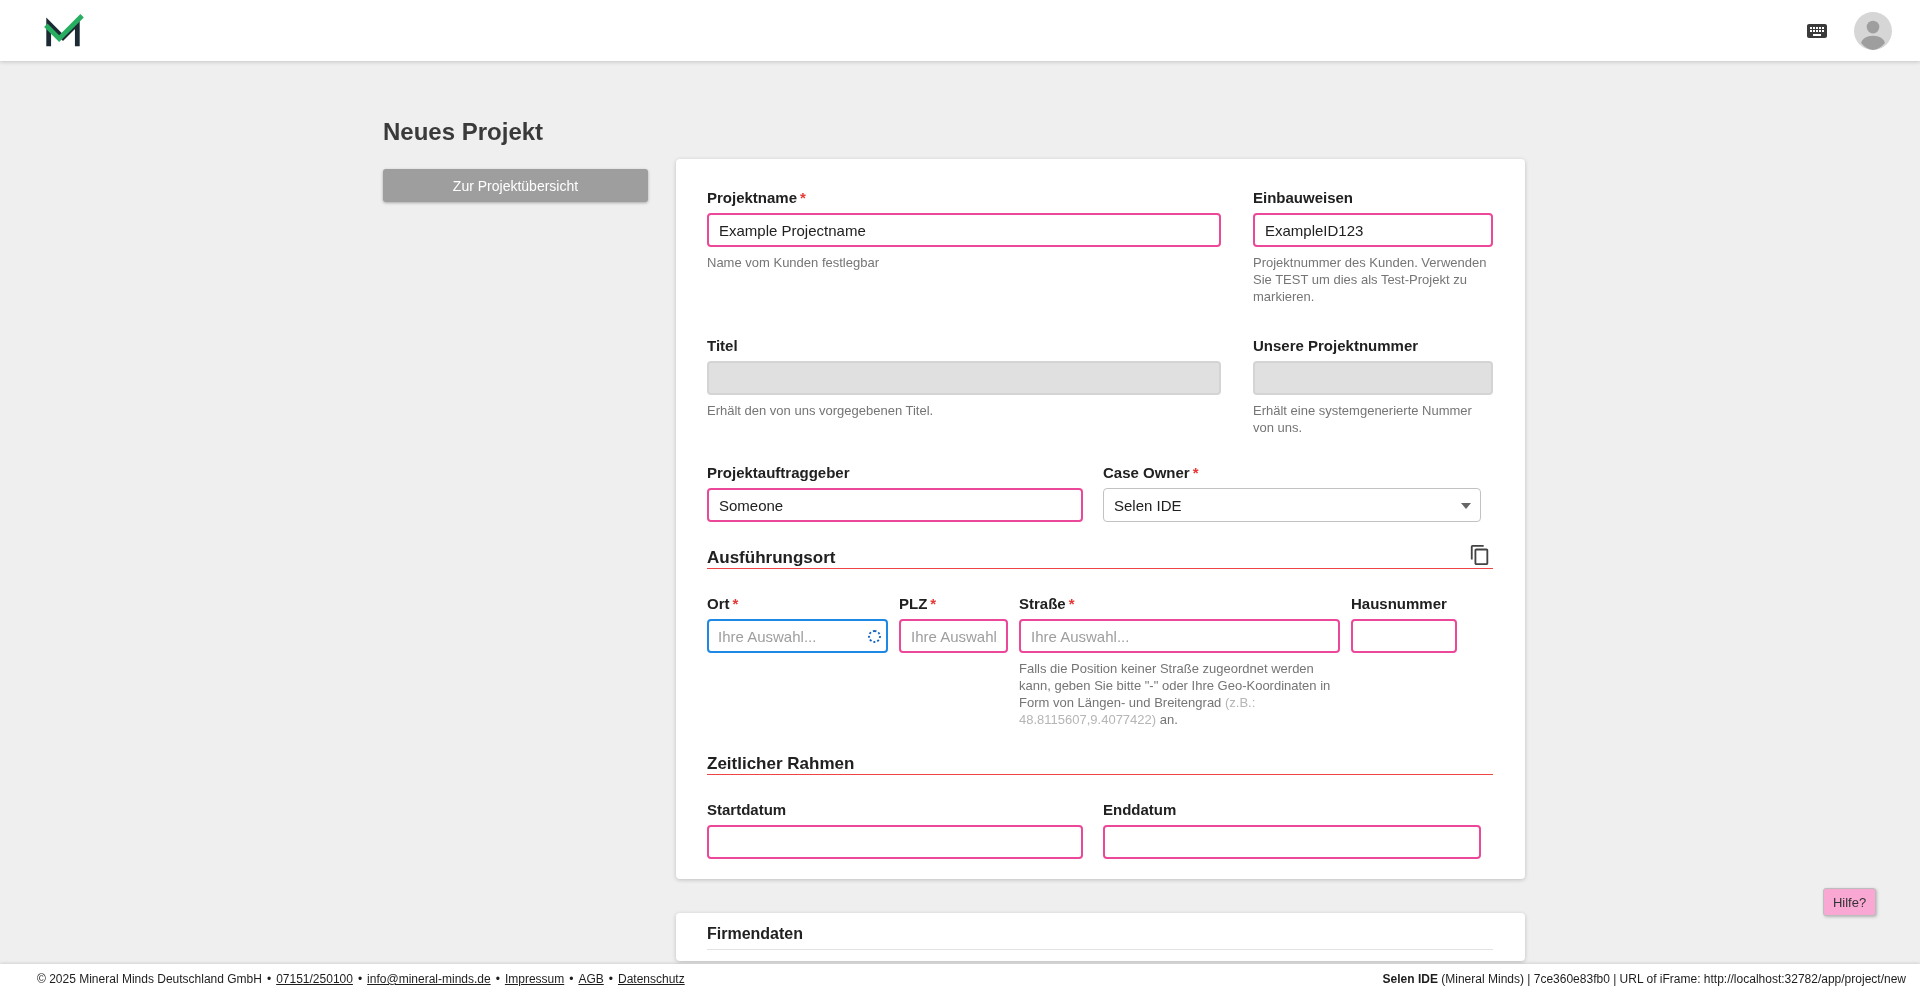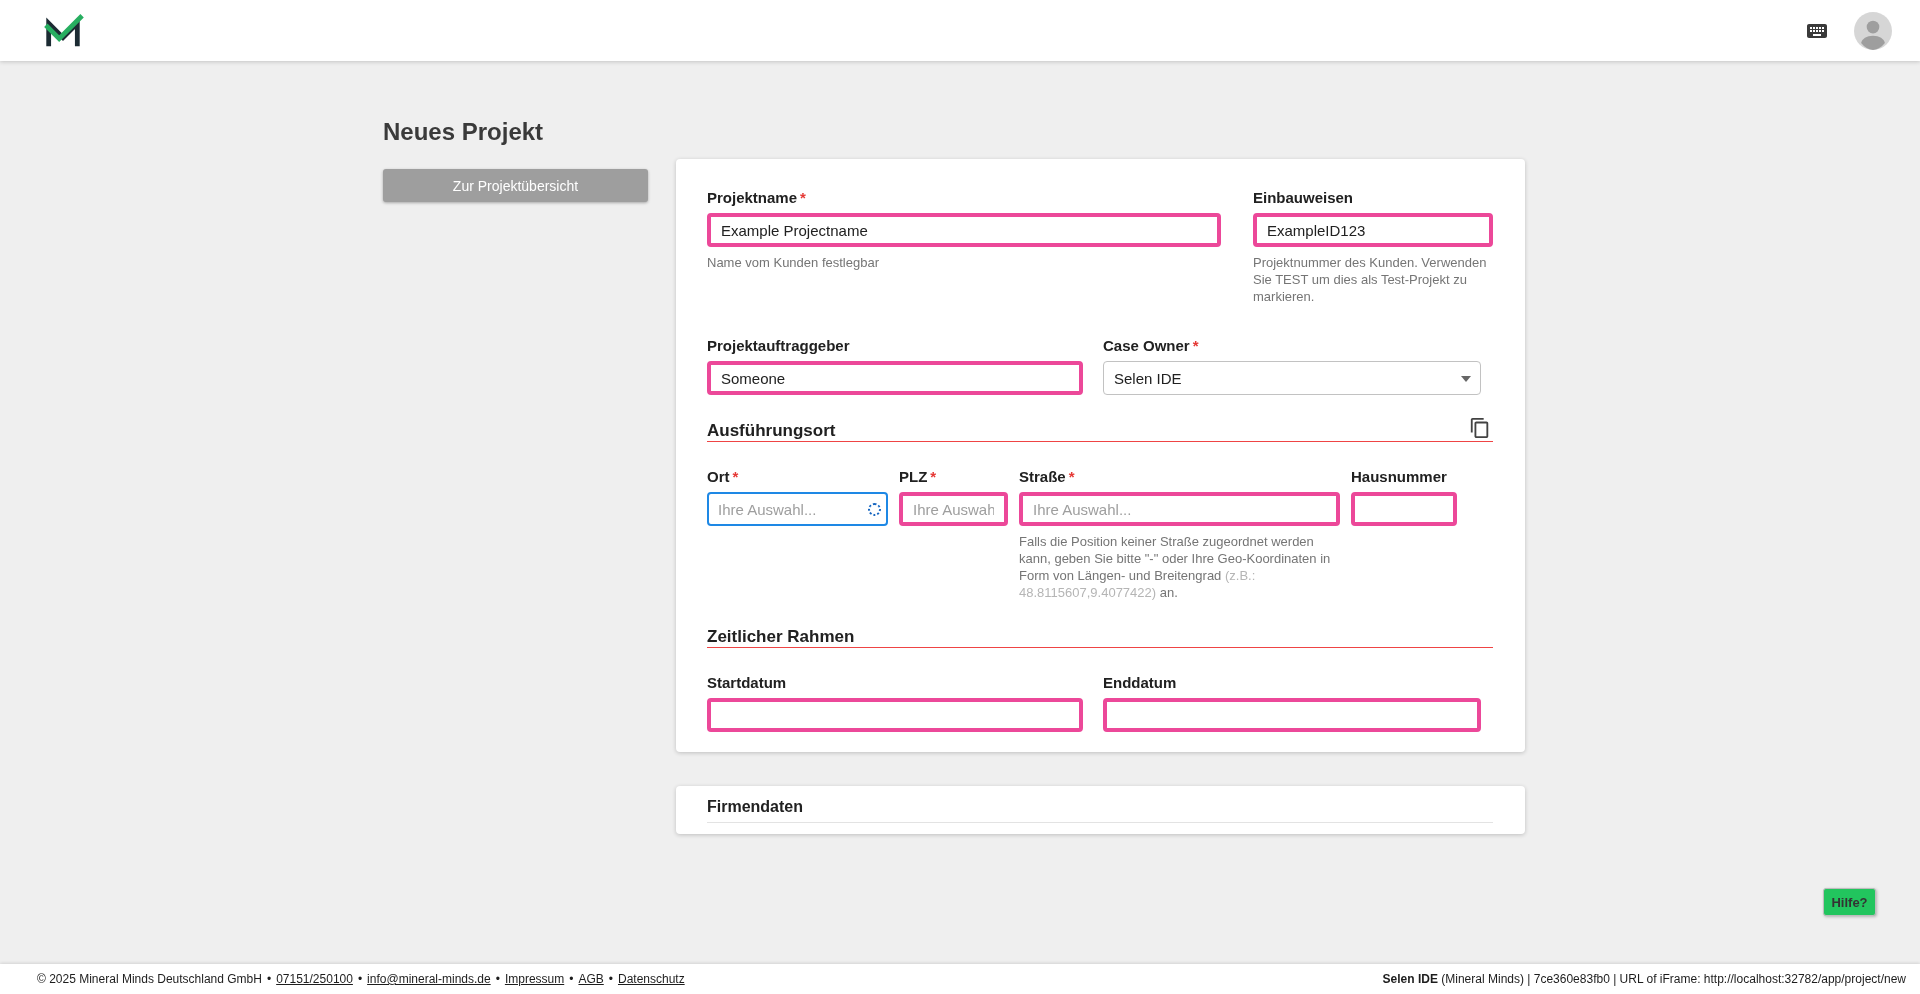--- a/index.html
+++ b/index.html
@@ -48,21 +48,21 @@
 
   
   .row-2a { display:grid; grid-template-columns:514px 240px; column-gap:32px; margin-bottom:32px; }
   .row-2b { display:grid; grid-template-columns:376px 378px; column-gap:20px; margin-bottom:28px; }
   .row-4  { display:grid; grid-template-columns:181px 109px 321px 106px; column-gap:23px;gap:11px; }
 
   .field-label { display:block; font-size:15px; font-weight:700; color:#212121; margin-bottom:7px; line-height:17px; }
   .req { color:#e53935; margin-left:3px; }
   .text-input {
     width:100%; height:34px;
-    border:4px solid #ec4899; border-radius:4px;
+    border:2px solid #ec4899; border-radius:4px;
     padding:0 10px; font-size:15px; color:#212121;
     font-family:inherit; background:#fff;
   }
   .text-input::placeholder { color:#9e9e9e; }
   .text-input:disabled { background:#e0e0e0; border-color:#d4d4d4; }
   .text-input.focused { border:2px solid #1e88e5; padding:0 9px; outline:none; }
   .input-wrap { position:relative; }
   .spinner {
     position:absolute; right:7px; top:11px; width:13px; height:13px;
     border:2px dotted #1565c0; border-radius:50%;
@@ -91,25 +91,25 @@
     margin:26px 0 26px; 
     border-bottom:1px solid #ef4444;
     font-size:17px; font-weight:700; color:#212121; line-height:20px;
   }
   .copy-btn { position:absolute; right:0; top:-6px; width:26px; height:26px; cursor:pointer; display:flex; align-items:center; justify-content:center; }
 
   
   .help-btn {
     position:absolute; left:1823px; top:888px;
     width:53px; height:28px;
-    background:#22c55e; border:1px solid #bdbdbd; border-radius:3px;
+    background:#f9a8d4; border:1px solid #bdbdbd; border-radius:3px;
     display:flex; align-items:center; justify-content:center;
     font-size:13px; color:#333;
     box-shadow:1px 1px 3px rgba(0,0,0,.25);
-    cursor:pointer; z-index:6;font-weight:bold;
+    cursor:pointer; z-index:6;
   }
 
   
   .footer {
     position:absolute; left:0; bottom:0; width:100%; height:30px;
     background:#fff; box-shadow:0 -1px 3px rgba(0,0,0,.12);
     display:flex; align-items:center; justify-content:space-between;
     padding:0 14px 0 37px;
     font-size:12px; color:#1d1d1d; z-index:6;
   }
@@ -165,20 +165,32 @@
             <input class="text-input" type="text" value="Example Projectname" style="">
             <div class="helper">Name vom Kunden festlegbar</div>
           </div>
           <div>
             <label class="field-label">Einbauweisen</label>
             <input class="text-input" type="text" value="ExampleID123" style="">
             <div class="helper">Projektnummer des Kunden. Verwenden Sie TEST um dies als Test-Projekt zu markieren.</div>
           </div>
         </div>
 
+        <div class="row-2a row-2b-spacing" style="margin-bottom:28px;">
+          <div>
+            <label class="field-label">Titel</label>
+            <input class="text-input" type="text" disabled="" style="">
+            <div class="helper">Erhält den von uns vorgegebenen Titel.</div>
+          </div>
+          <div>
+            <label class="field-label">Unsere Projektnummer</label>
+            <input class="text-input" type="text" disabled="" style="">
+            <div class="helper">Erhält eine systemgenerierte Nummer von uns.</div>
+          </div>
+        </div>
 
         <div class="row-2b" style="margin-bottom:0;">
           <div>
             <label class="field-label">Projektauftraggeber</label>
             <input class="text-input" type="text" value="Someone" style="">
           </div>
           <div>
             <label class="field-label">
               <span>Case Owner</span><span class="req">*</span>
             </label>

